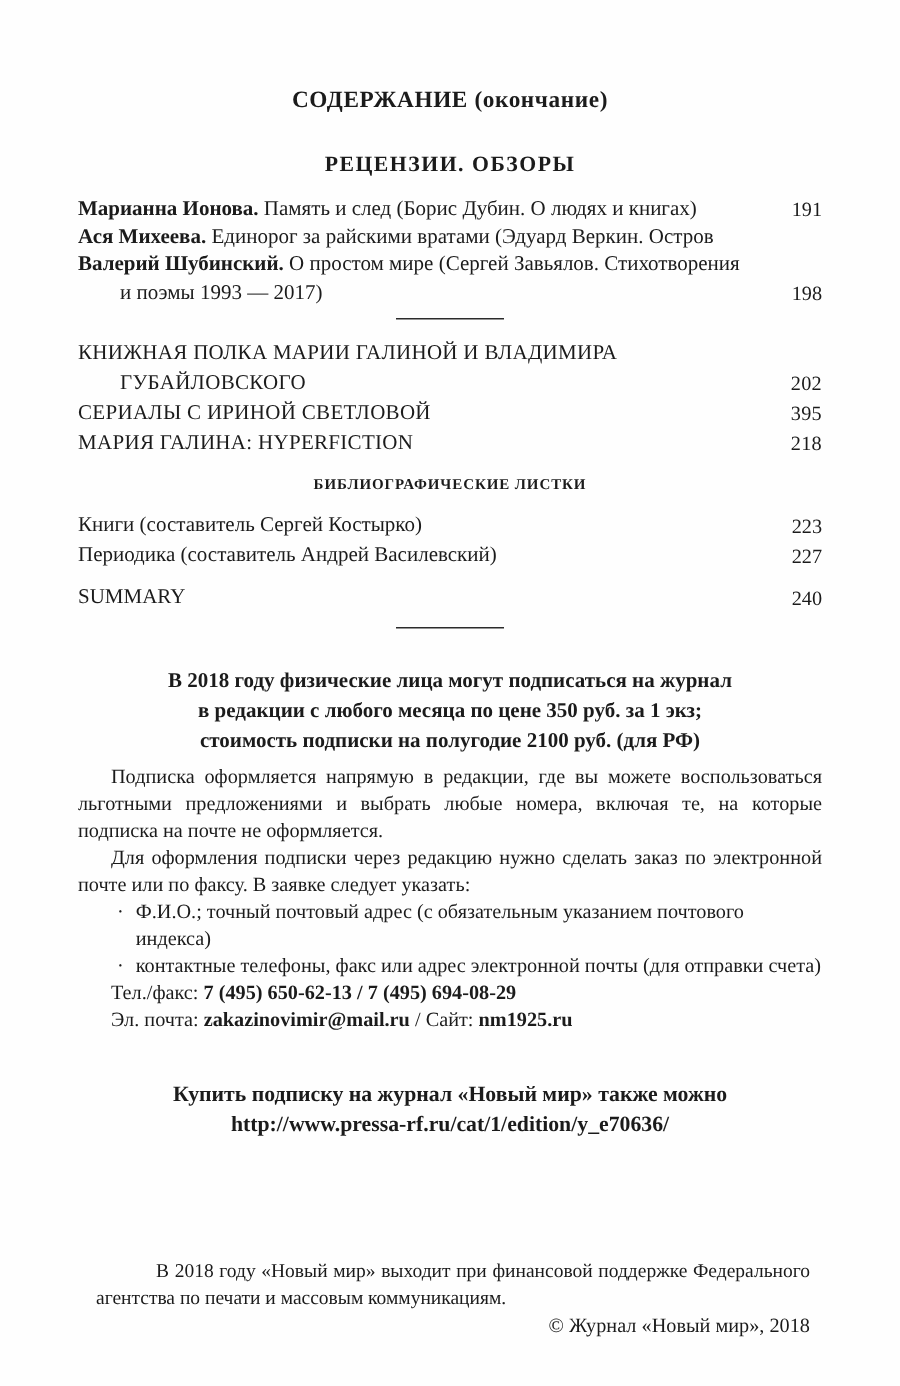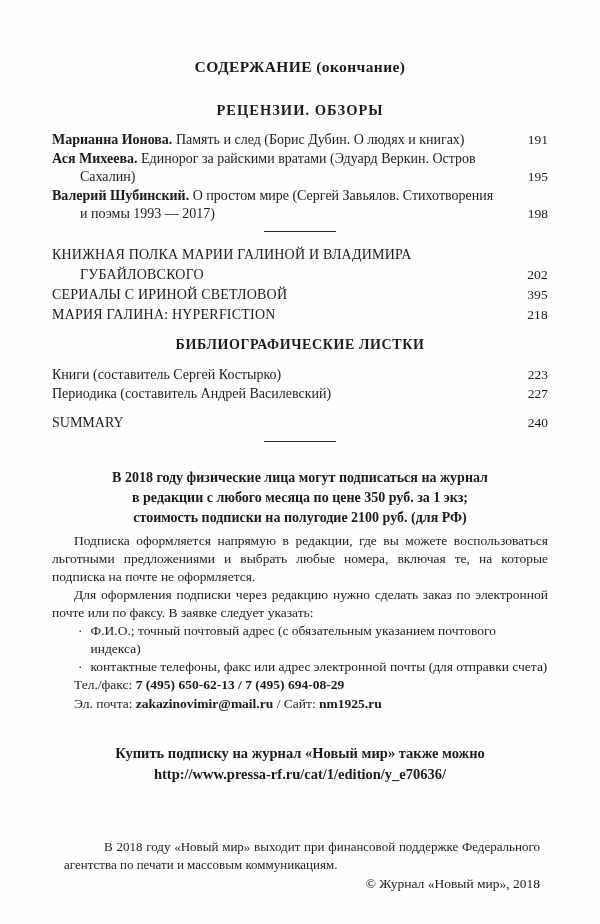--- a/index.html
+++ b/index.html
@@ -23,21 +23,21 @@
   }
   .section-heading{
     margin-top:26px;
     text-align:center;
     font-size:14.5px;font-weight:bold;
     letter-spacing:1px;
   }
   .biblio-heading{
     margin-top:12px;
     text-align:center;
-    font-size:14px;font-weight:bold;
+    font-size:10px;font-weight:bold;
     letter-spacing:.6px;
   }
 
   .toc{margin-top:12px;}
   .toc-row{
     display:flex;align-items:flex-start;
     font-size:14px;line-height:18.6px;
   }
   .toc-row .t{flex:1;min-width:0;}
   .toc-row .t.indent{padding-left:28px;}
@@ -98,24 +98,20 @@
     <div class="section-heading">РЕЦЕНЗИИ. ОБЗОРЫ</div>
 
     <div class="toc">
       <div class="toc-row">
         <span class="t"><span class="b">Марианна Ионова.</span><span> Память и след (Борис Дубин. О людях и книгах)</span></span>
         <span class="p">191</span>
       </div>
       <div class="toc-row">
         <span class="t"><span class="b">Ася Михеева.</span><span> Единорог за райскими вратами (Эдуард Веркин. Остров</span></span>
         <span class="p"></span>
-      </div>
-      <div class="toc-row">
-        <span class="t indent"><span>Сахалин)</span></span>
-        <span class="p">195</span>
       </div>
       <div class="toc-row">
         <span class="t"><span class="b">Валерий Шубинский.</span><span> О простом мире (Сергей Завьялов. Стихотворения</span></span>
         <span class="p"></span>
       </div>
       <div class="toc-row">
         <span class="t indent"><span>и поэмы 1993 — 2017)</span></span>
         <span class="p">198</span>
       </div>
     </div>

